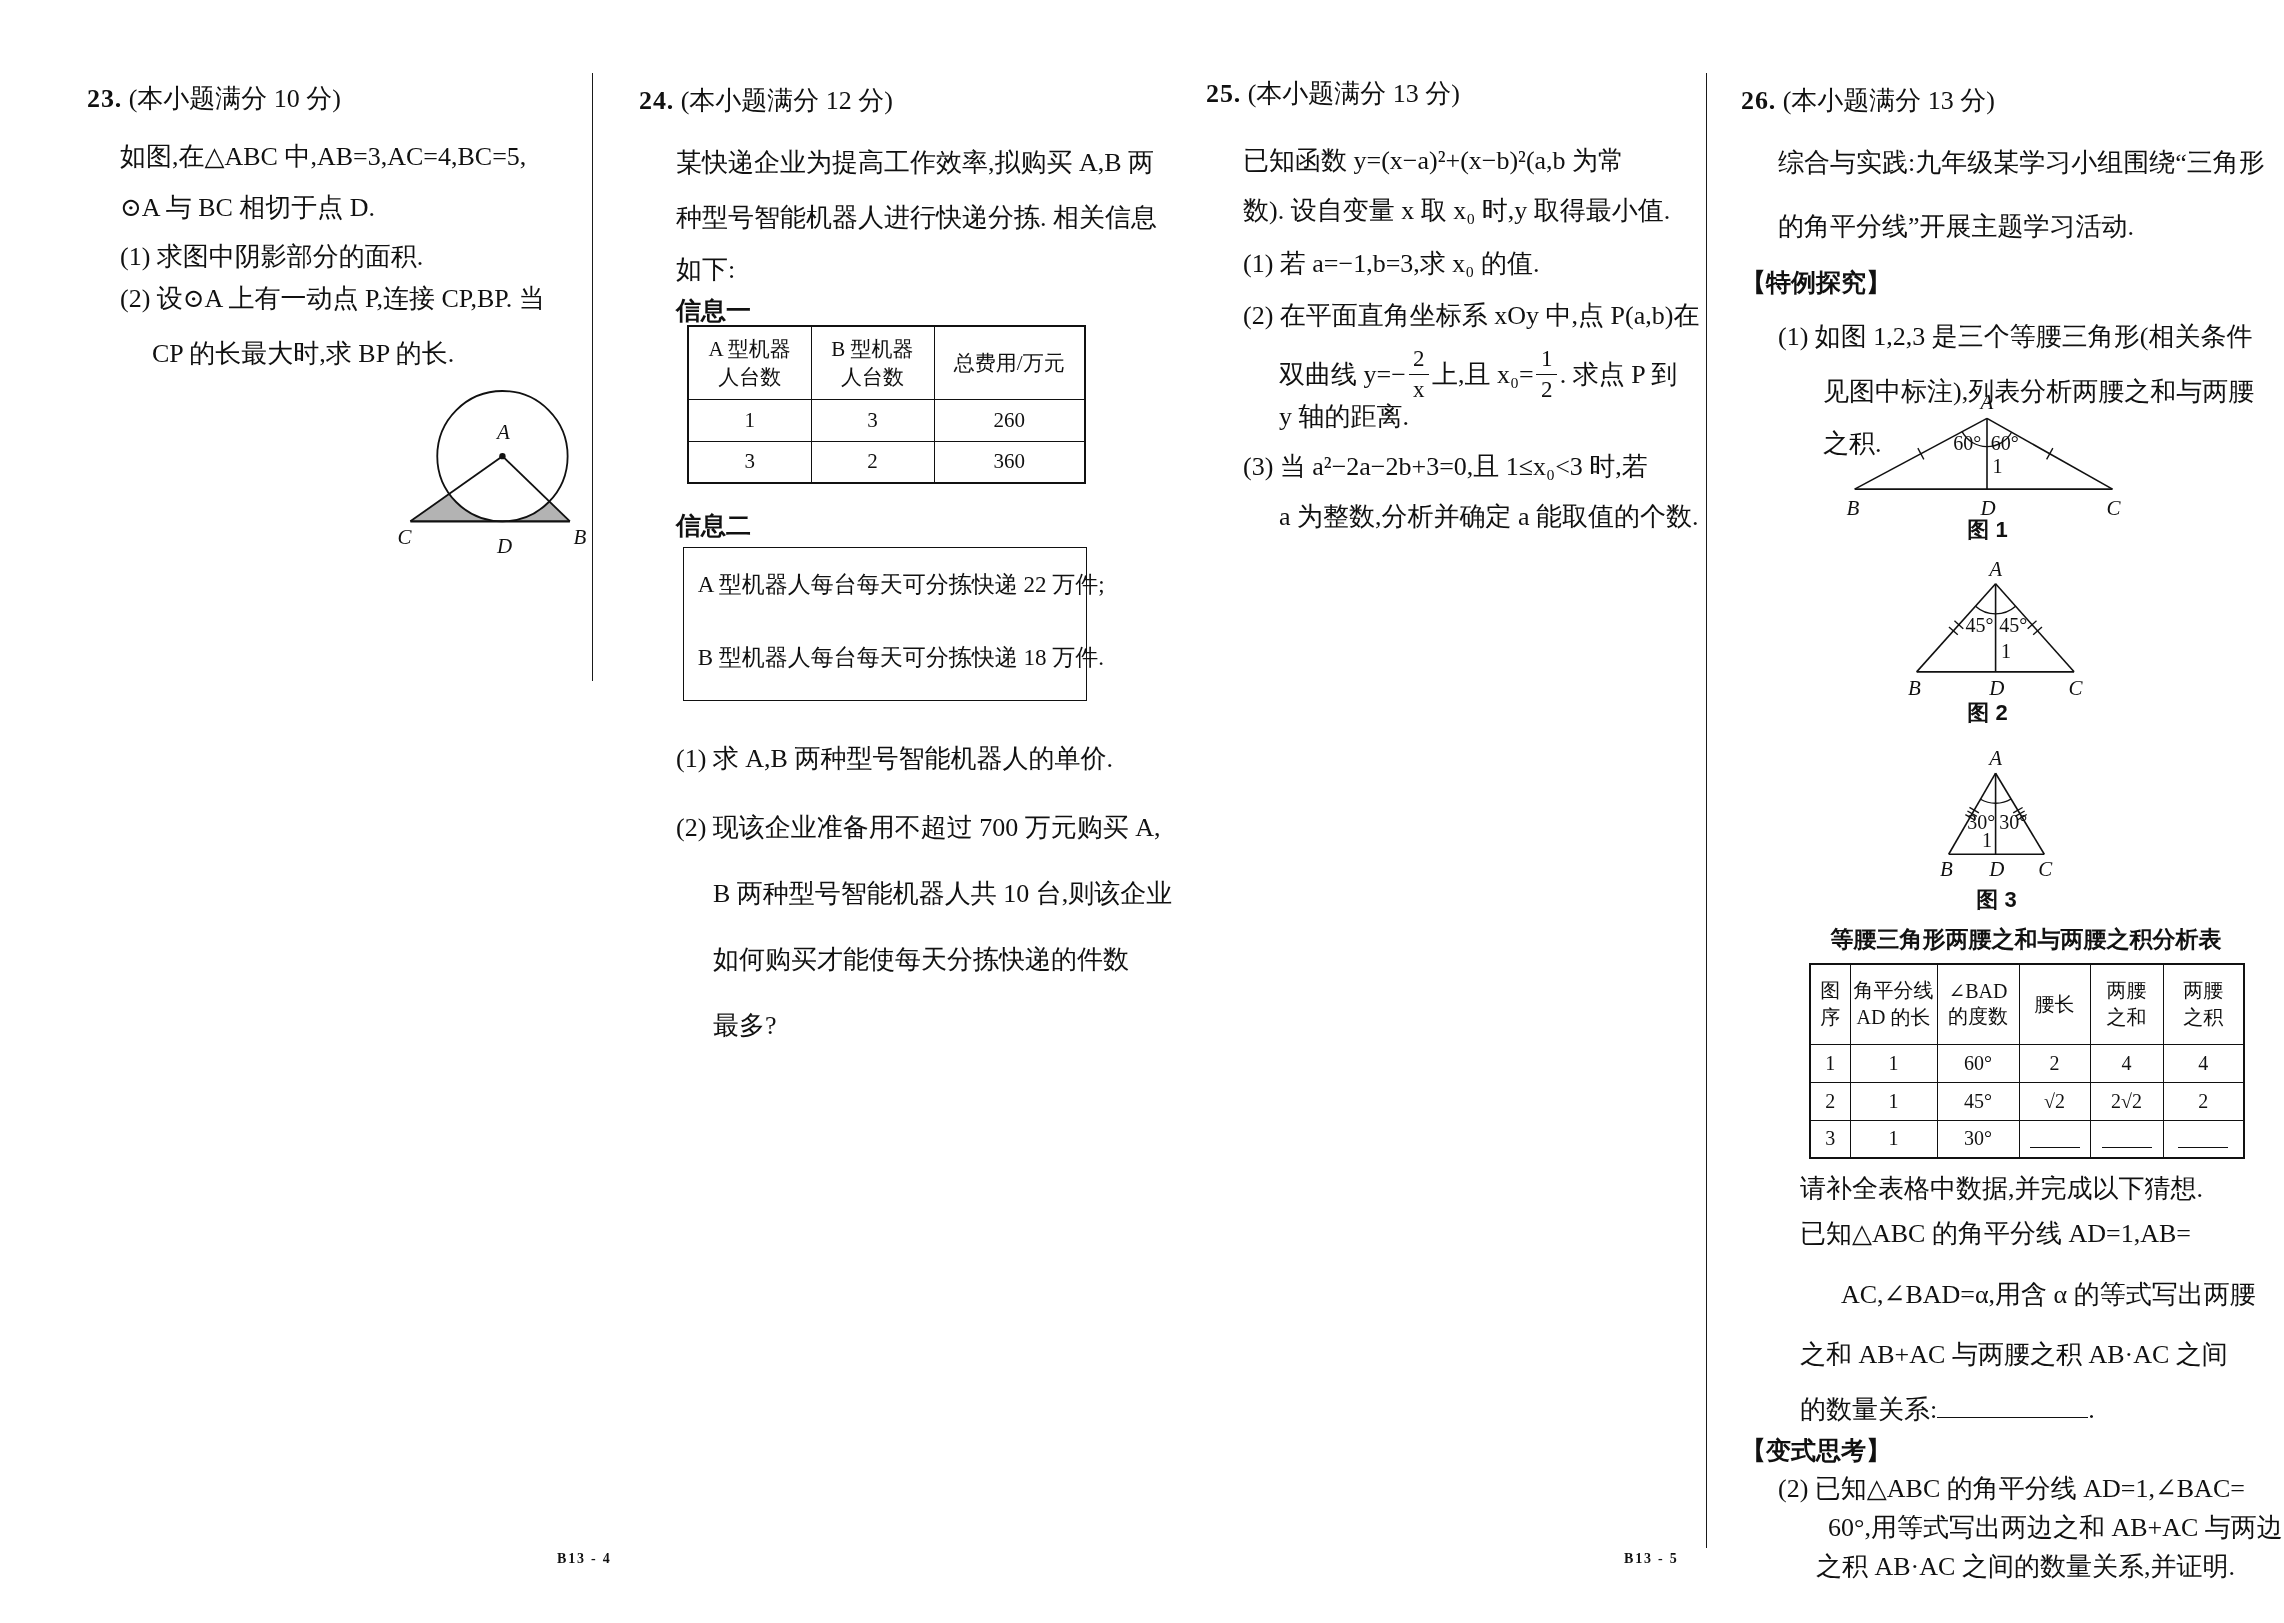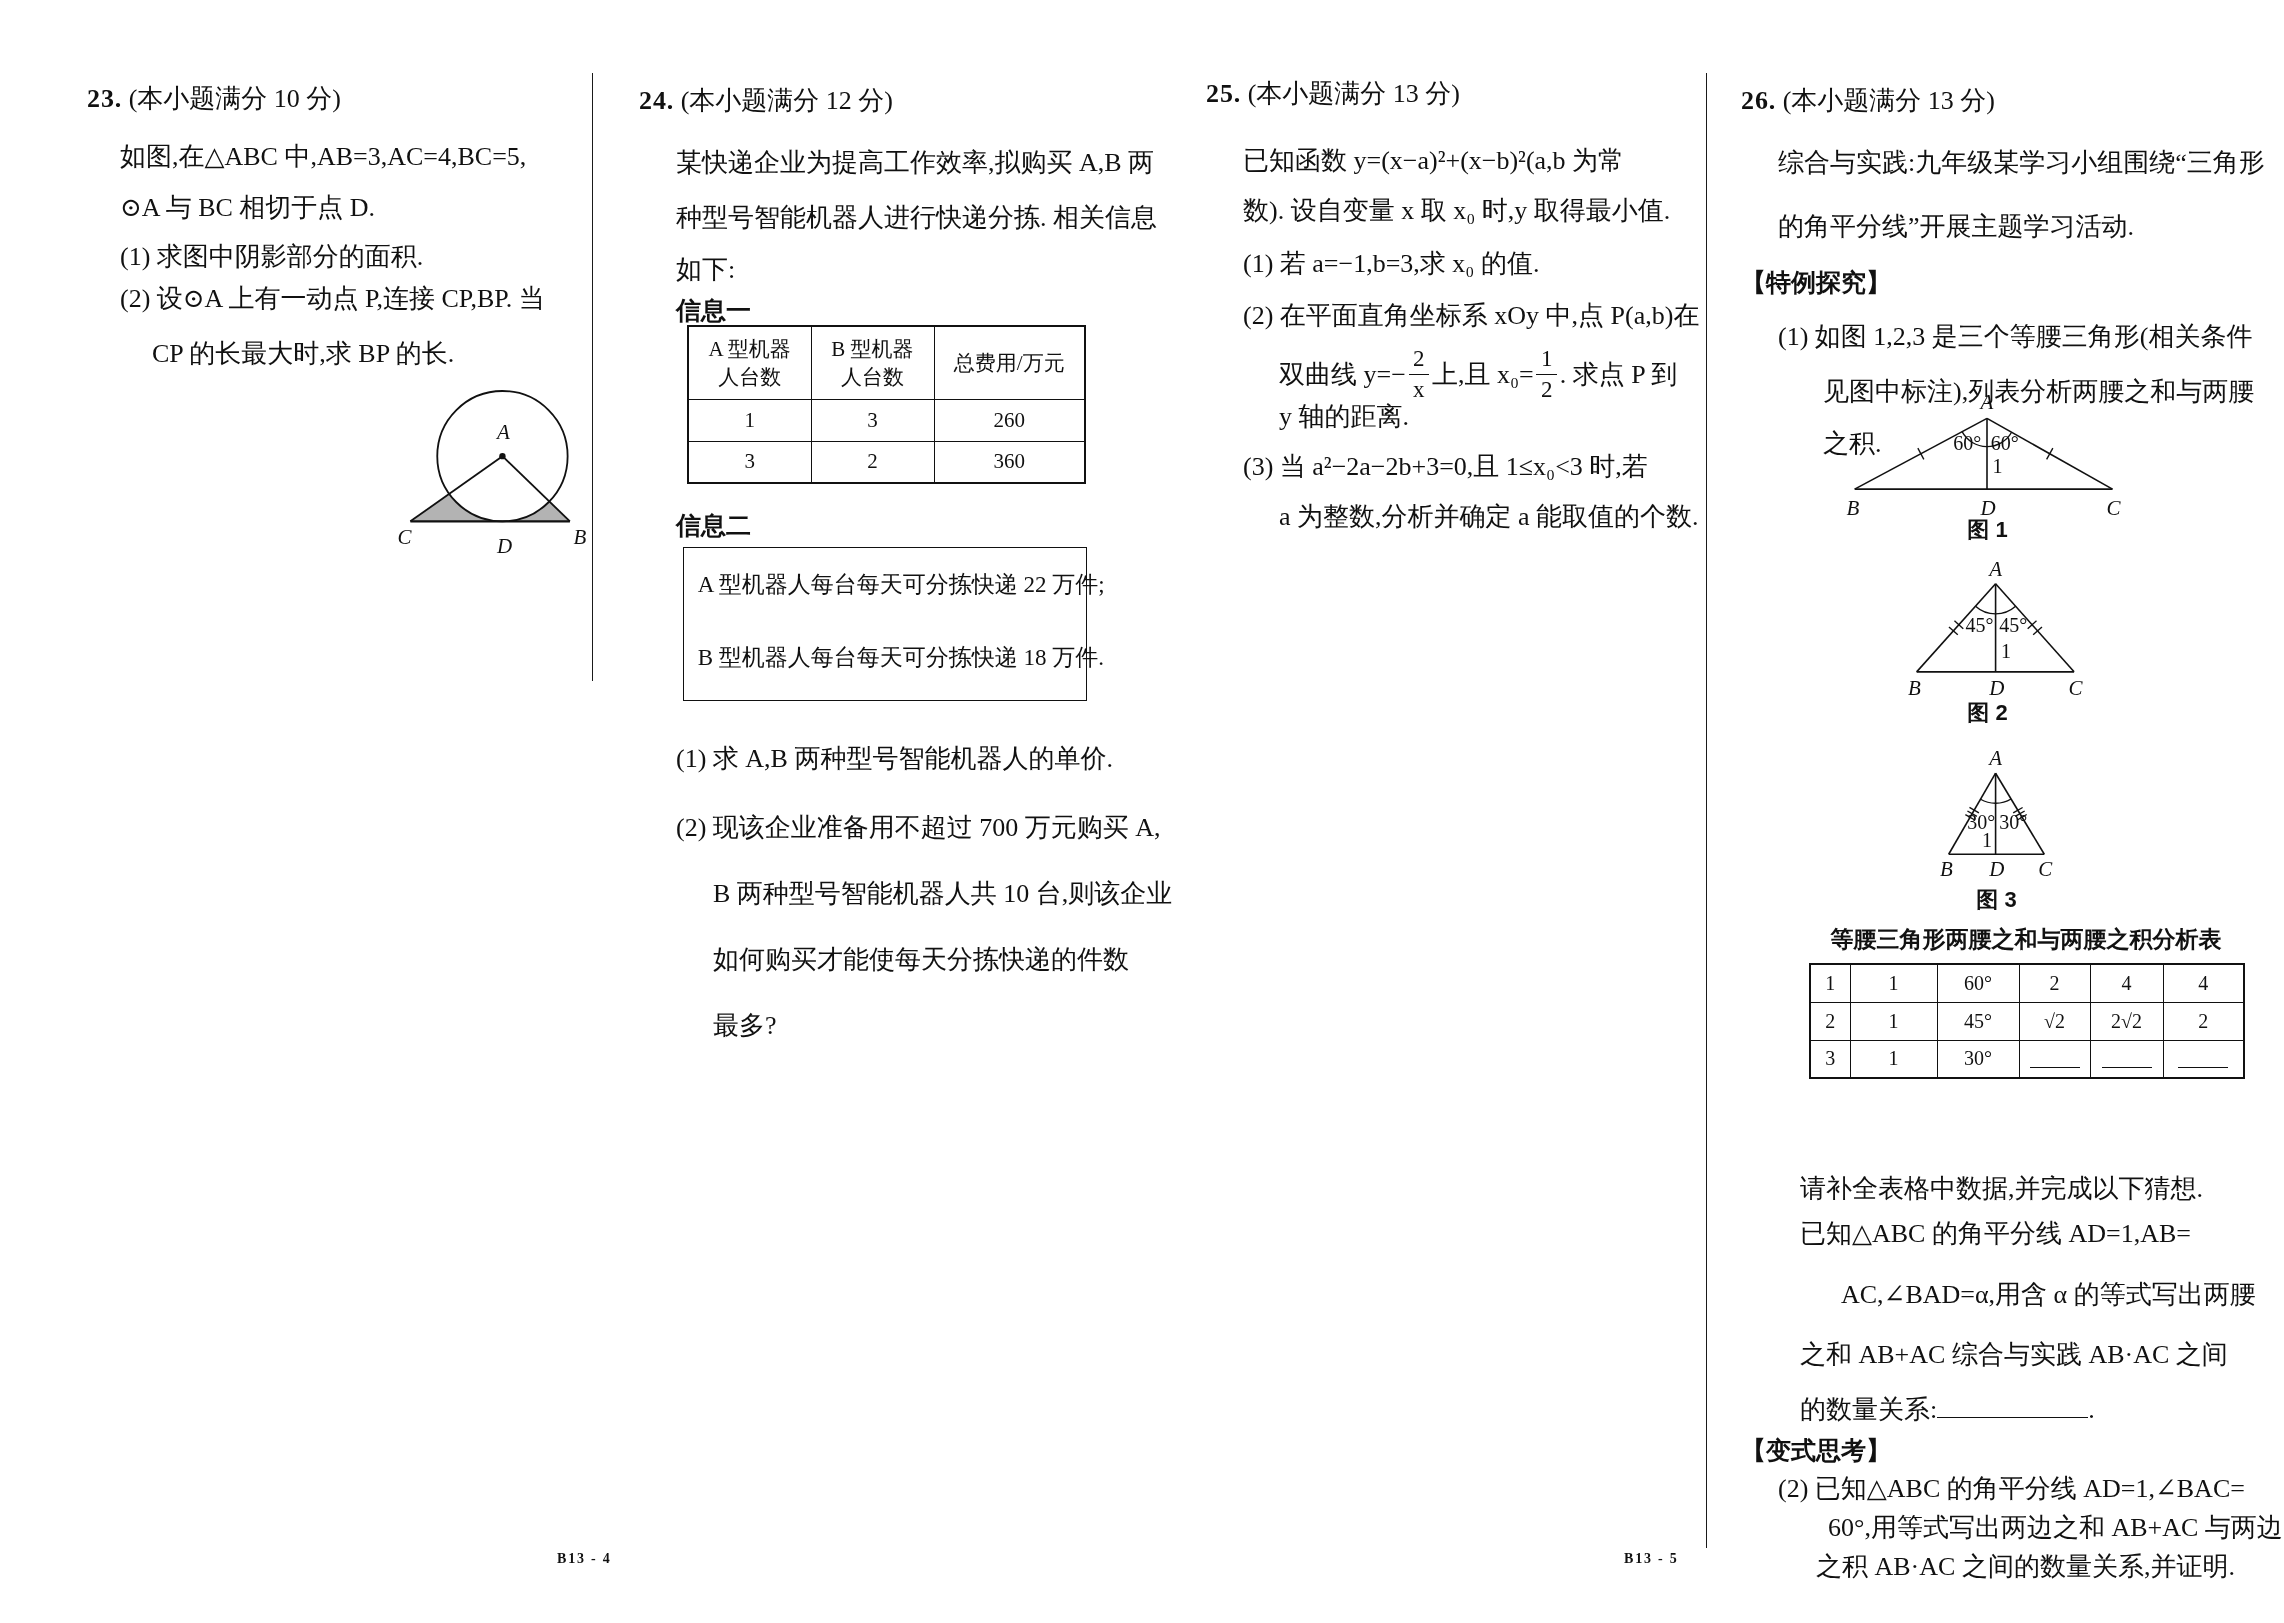--- a/index.html
+++ b/index.html
@@ -214,20 +214,40 @@
 <table class="sheet t2" style="left:1809px;top:963px;width:434px;">
   <colgroup>
       <col style="width:40px">
       <col style="width:87px">
       <col style="width:82px">
       <col style="width:71px">
       <col style="width:73px">
       <col style="width:81px">
     </colgroup>
   <tbody>
+      <tr style="height:80px;">
+    <td>图序</td>
+    <td>
+      <div>角平分线</div>
+      <div>AD 的长</div>
+    </td>
+    <td>
+      <div>∠BAD</div>
+      <div>的度数</div>
+    </td>
+    <td>腰长</td>
+    <td>
+      <div>两腰</div>
+      <div>之和</div>
+    </td>
+    <td>
+      <div>两腰</div>
+      <div>之积</div>
+    </td>
+  </tr>
   <tr style="height:38px;">
     <td>1</td>
     <td>1</td>
     <td>60°</td>
     <td>2</td>
     <td>4</td>
     <td>4</td>
   </tr>
   <tr style="height:38px;">
     <td>2</td>
@@ -244,21 +264,21 @@
     <td><span class="cellblank"></span></td>
     <td><span class="cellblank"></span></td>
     <td><span class="cellblank"></span></td>
   </tr>
 </tbody>
   </table>
 
 <div class="ln" style="left:1800px;top:1174px;">请补全表格中数据,并完成以下猜想.</div>
 <div class="ln" style="left:1800px;top:1219px;">已知△ABC 的角平分线 AD=1,AB=</div>
 <div class="ln" style="left:1800px;top:1280px;margin-left:41px;">AC,∠BAD=α,用含 α 的等式写出两腰</div>
-<div class="ln" style="left:1800px;top:1340px;">之和 AB+AC 综合与实践 AB·AC 之间</div>
+<div class="ln" style="left:1800px;top:1340px;">之和 AB+AC 与两腰之积 AB·AC 之间</div>
 <div class="ln" style="left:1800px;top:1395px;">
   <span>的数量关系:</span><span class="blank" style="width:151px;"></span><span>.</span>
 </div>
 <div class="bhead" style="left:1741px;top:1434px;">【变式思考】</div>
 <div class="ln" style="left:1778px;top:1474px;">(2) 已知△ABC 的角平分线 AD=1,∠BAC=</div>
 <div class="ln" style="left:1816px;top:1513px;margin-left:12px;">60°,用等式写出两边之和 AB+AC 与两边</div>
 <div class="ln" style="left:1816px;top:1552px;">之积 AB·AC 之间的数量关系,并证明.</div>
 
 <div class="ftr" style="left:557px;top:1551px;">B13 - 4</div>
 <div class="ftr" style="left:1624px;top:1551px;">B13 - 5</div>

